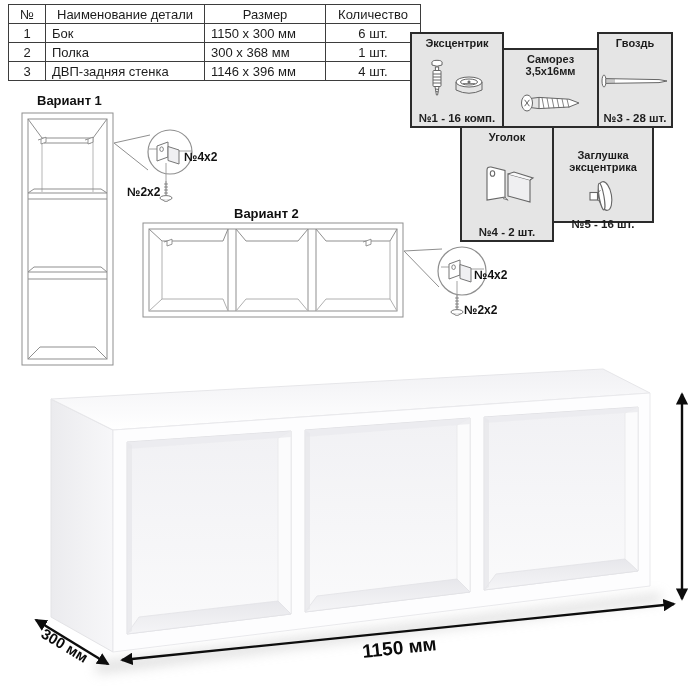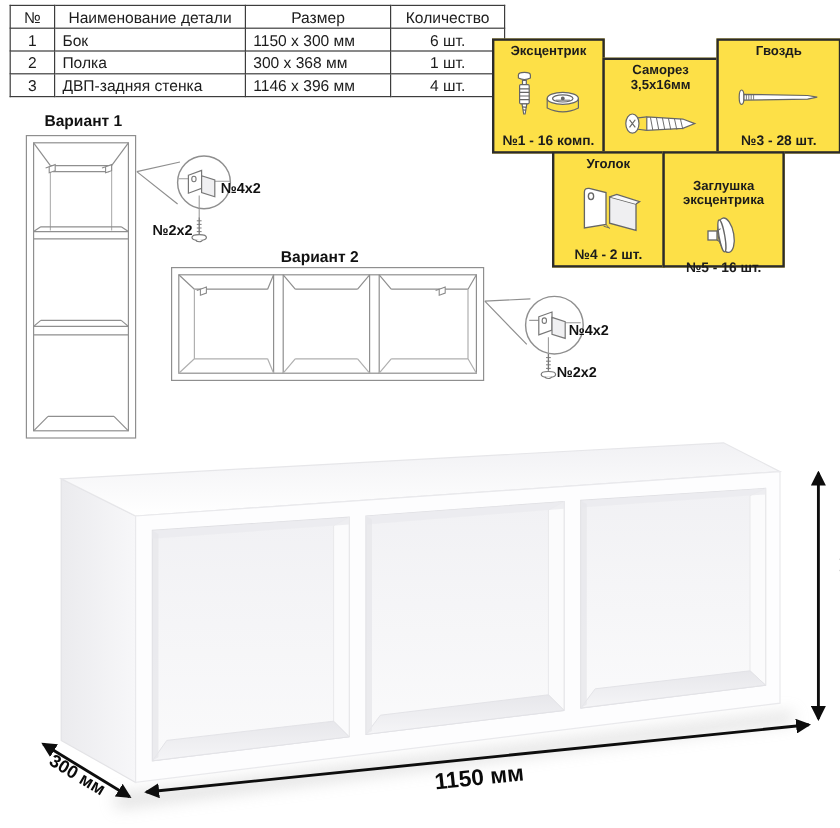--- a/index.html
+++ b/index.html
@@ -8,21 +8,21 @@
   
   .parts{position:absolute;left:8px;top:4px;border-collapse:collapse;font-size:13px;}
   .parts td,.parts th{border:1px solid #3d3d3d;padding:0 6px;height:18px;font-weight:normal;
         white-space:nowrap;background:#fff;}
   .parts th{text-align:center;}
   .col-num{width:24px;text-align:center;}
   .col-name{width:146px;text-align:left;}
   .col-size{width:108px;}
   .col-qty{width:82px;text-align:center;}
   
-  .hw{position:absolute;border:2px solid #2b2b2b;background:#fde047;box-sizing:border-box;
+  .hw{position:absolute;border:2px solid #2b2b2b;background:#e5e5e5;box-sizing:border-box;
       display:flex;flex-direction:column;align-items:center;justify-content:space-between;
       padding:3px 2px 2px 2px;}
   .hw-name{font-weight:bold;font-size:11px;line-height:1.12;text-align:center;}
   .hw-count{font-weight:bold;font-size:11.5px;}
   .hw-icon{flex:1;display:flex;align-items:center;justify-content:center;}
   svg text{font-family:"Liberation Sans",sans-serif;}
   .vlabel{font-size:13px;font-weight:bold;fill:#111;}
   .clabel{font-size:12px;font-weight:bold;fill:#111;}
   .dim-w{font-size:19px;font-weight:bold;fill:#0a0a0a;}
   .dim-h{font-size:17px;font-weight:bold;fill:#0a0a0a;}
@@ -232,33 +232,33 @@
         <ellipse cx="11" cy="17" rx="5.5" ry="8" fill="#fff"></ellipse>
         <path d="M8.6,13.8 L13.4,20.2 M13.4,13.8 L8.6,20.2"></path>
         <path d="M15.6,12.3 L23,11.4 M15.6,21.7 L23,22.6"></path>
         <path d="M23,11.4 L53,13.2 L63,17 L53,21 L23,22.6 z" fill="#fff"></path>
         <path d="M26,11.6 l2,10.8 M31,11.9 l2,10.4 M36,12.2 l2,10 M41,12.5 l2,9.6 M46,12.8 l2,9.2 M51,13.1 l2,8.6" stroke-width="0.8"></path>
       </svg>
     </div>
     <div class="hw-count">№2 - 2 шт.</div>
   </div>
 
-  <div class="hw" style="left:597px;top:32px;width:104px;height:96px;">
+  <div class="hw" style="left:597px;top:32px;width:76px;height:96px;">
     <div class="hw-name">Гвоздь</div>
     <div class="hw-icon">
       <svg width="76" height="24" viewBox="0 0 76 24" fill="none" stroke="#666" stroke-width="1">
         <ellipse cx="7" cy="12" rx="2" ry="6" fill="#fff"></ellipse>
         <path d="M9,9.6 L62,10.6 L70,12 L62,13.6 L9,14.4 z" fill="#fff"></path>
         <path d="M11,9.8 v4.4 M13,9.9 v4.3 M15,10 v4.2 M17,10 v4.1" stroke-width="0.7"></path>
       </svg>
     </div>
     <div class="hw-count">№3 - 28 шт.</div>
   </div>
 
-  <div class="hw" style="left:460px;top:126px;width:94px;height:97px;">
+  <div class="hw" style="left:460px;top:126px;width:94px;height:116px;">
     <div class="hw-name">Уголок</div>
     <div class="hw-icon">
       <svg width="64" height="48" viewBox="0 0 64 48" fill="none" stroke="#666" stroke-width="1.1">
         <path d="M12,9 Q12,5.5 16,6 L30,9.5 L30,36 L12,39 z" fill="#fff"></path>
         <ellipse cx="17.5" cy="12.5" rx="2.2" ry="2.8" fill="#fff"></ellipse>
         <path d="M33,13 L55,19 L55,41 L33,35 z" fill="#efeff1"></path>
         <path d="M33,13 L39,11 L58,17 L55,19" fill="#f8f8f9"></path>
         <path d="M28,37.5 l5,1.5 M30,36 l3,3.5" stroke-width="0.8"></path>
       </svg>
     </div>

